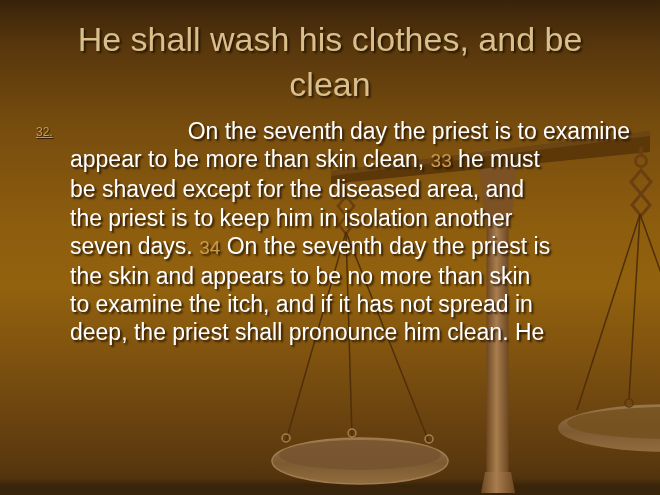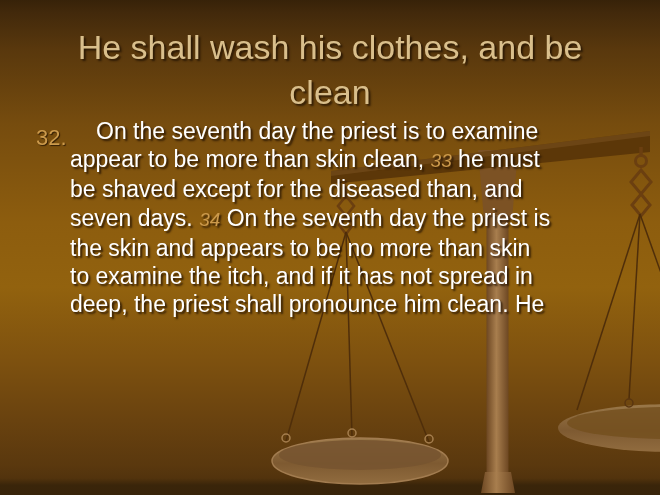--- a/index.html
+++ b/index.html
@@ -22,40 +22,39 @@
       #3a250a 98%,
       #38240a 100%);
   }
   .scale-art{position:absolute;top:0;left:0;width:660px;height:495px;}
   .title{
     position:absolute;top:17px;left:35px;width:590px;
     text-align:center;
     font-size:34px;line-height:45px;
     color:var(--c-title,#d9bf8c);
     text-shadow:2px 2px 2px rgba(33,17,2,0.8);
-    margin-top:8px;
   }
   .body-block{
     position:absolute;top:117px;left:70px;width:560px;
     font-size:23px;line-height:28.2px;
     color:var(--c-body,#ffffff);
     text-shadow:2px 2px 2px rgba(33,17,2,0.85);
   }
   .body-line{white-space:nowrap;}
-  .body-line.indent{padding-left:26px;}
+  .body-line.indent{padding-left:26px;text-align:right;}
   .verse-num{
     color:var(--c-verse,#cc9a4c);
     font-size:19px;
-    font-style:italic;
   }
   .list-number{
     position:absolute;top:125px;left:36px;
-    font-size:22px;
+    font-size:12px;
     color:var(--c-verse,#cc9a4c);
     text-shadow:1px 1px 1px rgba(33,17,2,0.8);
+    text-decoration:underline;
   }
 </style>
 </head>
 <body>
 
 <div class="slide" style="--c-title: #d9bf8c; --c-body: #ffffff; --c-verse: #cc9a4c;">
 
   <svg class="scale-art" viewBox="0 0 660 495" xmlns="http://www.w3.org/2000/svg" aria-hidden="true">
     <defs>
       <linearGradient id="postGrad" x1="0" y1="0" x2="1" y2="0">
@@ -118,20 +117,21 @@
     </g>
   </svg>
 
   <div class="title">He shall wash his clothes, and be clean</div>
 
   <div class="list-number">32.</div>
 
   <div class="body-block">
       <div class="body-line indent"><span class="">On the seventh day the priest is to examine</span></div>
       <div class="body-line"><span class="">appear to be more than skin clean, </span><span class="verse-num">33</span><span class=""> he must</span></div>
-      <div class="body-line"><span class="">be shaved except for the diseased than, and</span></div>
+      <div class="body-line"><span class="">be shaved except for the diseased area, and</span></div>
+      <div class="body-line"><span class="">the priest is to keep him in isolation another</span></div>
       <div class="body-line"><span class="">seven days. </span><span class="verse-num">34</span><span class=""> On the seventh day the priest is</span></div>
       <div class="body-line"><span class="">the skin and appears to be no more than skin</span></div>
       <div class="body-line"><span class="">to examine the itch, and if it has not spread in</span></div>
       <div class="body-line"><span class="">deep, the priest shall pronounce him clean. He</span></div>
     </div>
 
 </div>
 
 </body></html>

